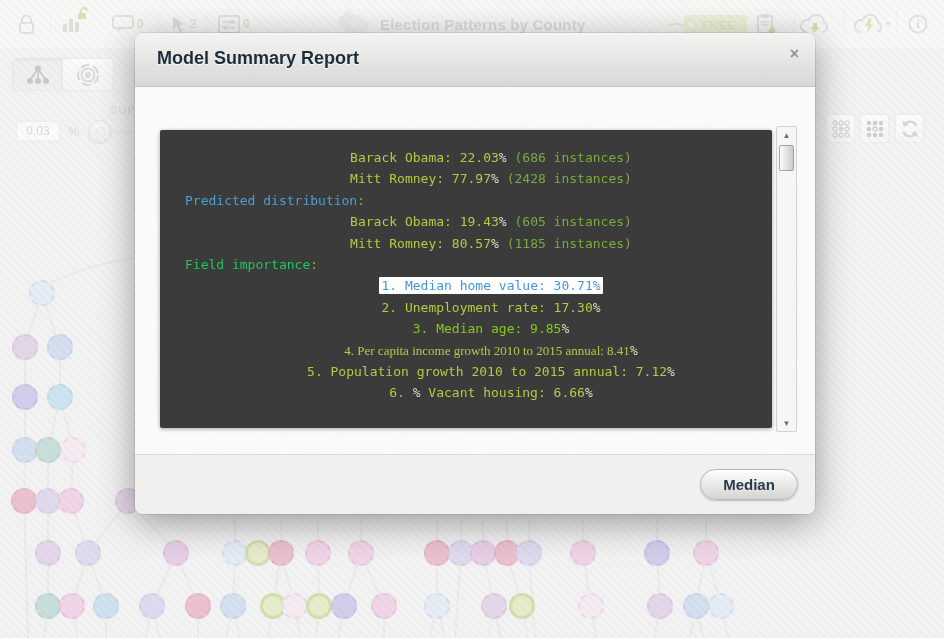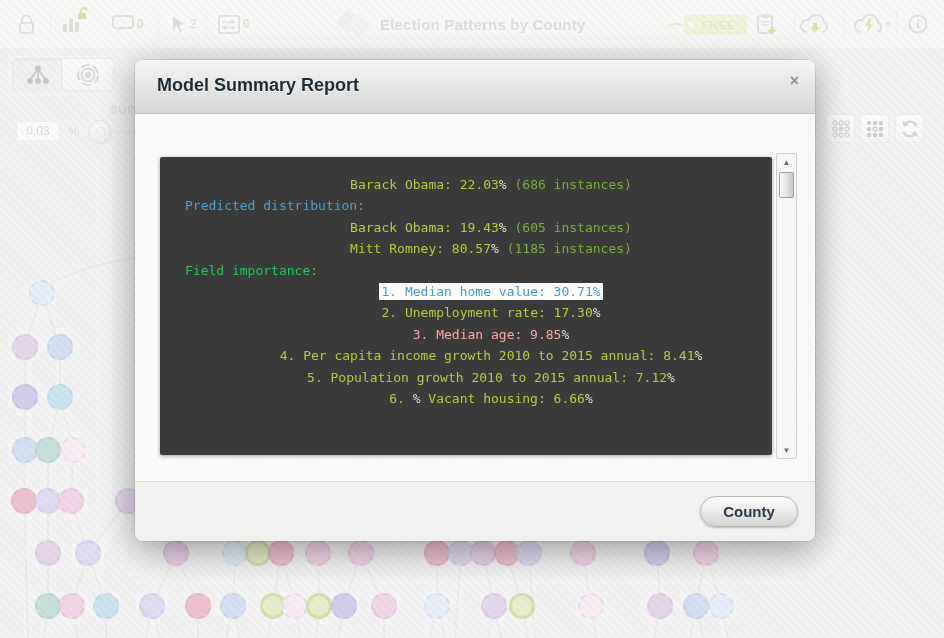--- a/index.html
+++ b/index.html
@@ -58,21 +58,21 @@
 
   
   #tree-svg { position:absolute; left:0; top:150px; width:944px; height:488px; }
   .tree-node { position:absolute; width:26px; height:26px; border-radius:50%; }
 
   
   #dim { position:absolute; inset:0; background:rgba(255,255,255,.52);
          background-image:repeating-linear-gradient(45deg, rgba(0,0,0,.015) 0 3px, transparent 3px 6px); z-index:5; }
 
   
-  #modal { position:absolute; left:135px; top:60px; width:680px; height:481px; z-index:10;
+  #modal { position:absolute; left:135px; top:33px; width:680px; height:481px; z-index:10;
            background:#fbfbf9; border-radius:8px; box-shadow:0 8px 36px rgba(0,0,0,.38), 0 0 0 1px rgba(0,0,0,.08);
            background-image:repeating-linear-gradient(45deg, rgba(0,0,0,.012) 0 2px, transparent 2px 5px); }
   .modal-header { position:absolute; left:0; top:0; width:100%; height:54px;
                   background:linear-gradient(#f4f4f2,#d7d7d5); border-bottom:1px solid #c4c4c2;
                   border-radius:8px 8px 0 0; }
   .modal-title { position:absolute; left:22px; top:15px; font-size:18px; font-weight:bold; color:#1d2c37;
                  text-shadow:0 1px 0 rgba(255,255,255,.85); }
   .modal-close { position:absolute; right:16px; top:13px; font-size:16px; font-weight:bold; color:#94948f;
                  cursor:pointer; line-height:16px; }
   .modal-body { position:absolute; left:0; top:54px; width:100%; height:367px; }
@@ -423,35 +423,36 @@
   <div id="dim"></div>
 
   <div id="modal">
     <div class="modal-header">
       <span class="modal-title">Model Summary Report</span>
       <span class="modal-close">×</span>
     </div>
     <div class="modal-body">
       <div class="console" id="terminal-lines" style="background: rgb(59, 59, 59);">
           <div class="term-line ind"><span style="color: rgb(180, 202, 64);">Barack Obama: 22.03</span><span style="color: rgb(217, 223, 192);">%</span><span style="color: rgb(180, 202, 64);"> </span><span style="color: rgb(121, 171, 63);">(686 instances)</span></div>
+          <div class="term-line ind"><span style="color: rgb(180, 202, 64);">Mitt Romney: 77.97</span><span style="color: rgb(217, 223, 192);">%</span><span style="color: rgb(180, 202, 64);"> </span><span style="color: rgb(121, 171, 63);">(2428 instances)</span></div>
           <div class="term-line"><span style="color: rgb(73, 160, 212);">Predicted distribution</span><span style="color: rgb(140, 184, 63);">:</span></div>
           <div class="term-line ind"><span style="color: rgb(180, 202, 64);">Barack Obama: 19.43</span><span style="color: rgb(217, 223, 192);">%</span><span style="color: rgb(180, 202, 64);"> </span><span style="color: rgb(121, 171, 63);">(605 instances)</span></div>
           <div class="term-line ind"><span style="color: rgb(180, 202, 64);">Mitt Romney: 80.57</span><span style="color: rgb(217, 223, 192);">%</span><span style="color: rgb(180, 202, 64);"> </span><span style="color: rgb(121, 171, 63);">(1185 instances)</span></div>
           <div class="term-line"><span style="color: #22c55e;">Field importance</span><span style="color: rgb(140, 184, 63);">:</span></div>
           <div class="term-line ind"><span class="hl"><span style="color: rgb(69, 150, 216);">1. Median home value: 30.71%</span></span></div>
           <div class="term-line ind"><span style="color: rgb(180, 202, 64);">2. Unemployment rate: 17.30</span><span style="color: rgb(217, 223, 192);">%</span></div>
-          <div class="term-line ind"><span style="color: #fca5a5;">3. Median age: 9.85</span><span style="color: rgb(217, 223, 192);">%</span></div>
-          <div class="term-line ind"><span style="color: rgb(180, 202, 64);">4. Per capita income growth 2010 to 2015 annual: 8.41</span><span style="color: rgb(217, 223, 192);">%</span></div>
+          <div class="term-line ind"><span style="color: #84cc16;">3. Median age: 9.85</span><span style="color: rgb(217, 223, 192);">%</span></div>
+          <div class="term-line ind"><span style="color: rgb(180, 202, 64); font-family: Liberation Serif, serif;">4. Per capita income growth 2010 to 2015 annual: 8.41</span><span style="color: rgb(217, 223, 192);">%</span></div>
           <div class="term-line ind"><span style="color: rgb(180, 202, 64);">5. Population growth 2010 to 2015 annual: 7.12</span><span style="color: rgb(217, 223, 192);">%</span></div>
           <div class="term-line ind"><span style="color: rgb(180, 202, 64);">6. </span><span style="color: rgb(217, 223, 192);">%</span><span style="color: rgb(180, 202, 64);"> Vacant housing: 6.66</span><span style="color: rgb(217, 223, 192);">%</span></div>
         </div>
       <div class="vscroll">
         <div class="vs-btn vs-up">▲</div>
         <div class="vs-thumb"></div>
         <div class="vs-btn vs-down">▼</div>
       </div>
     </div>
     <div class="modal-footer">
-      <button class="close-btn">County</button>
+      <button class="close-btn">Median</button>
     </div>
   </div>
 
 </div>
 
 </body></html>

